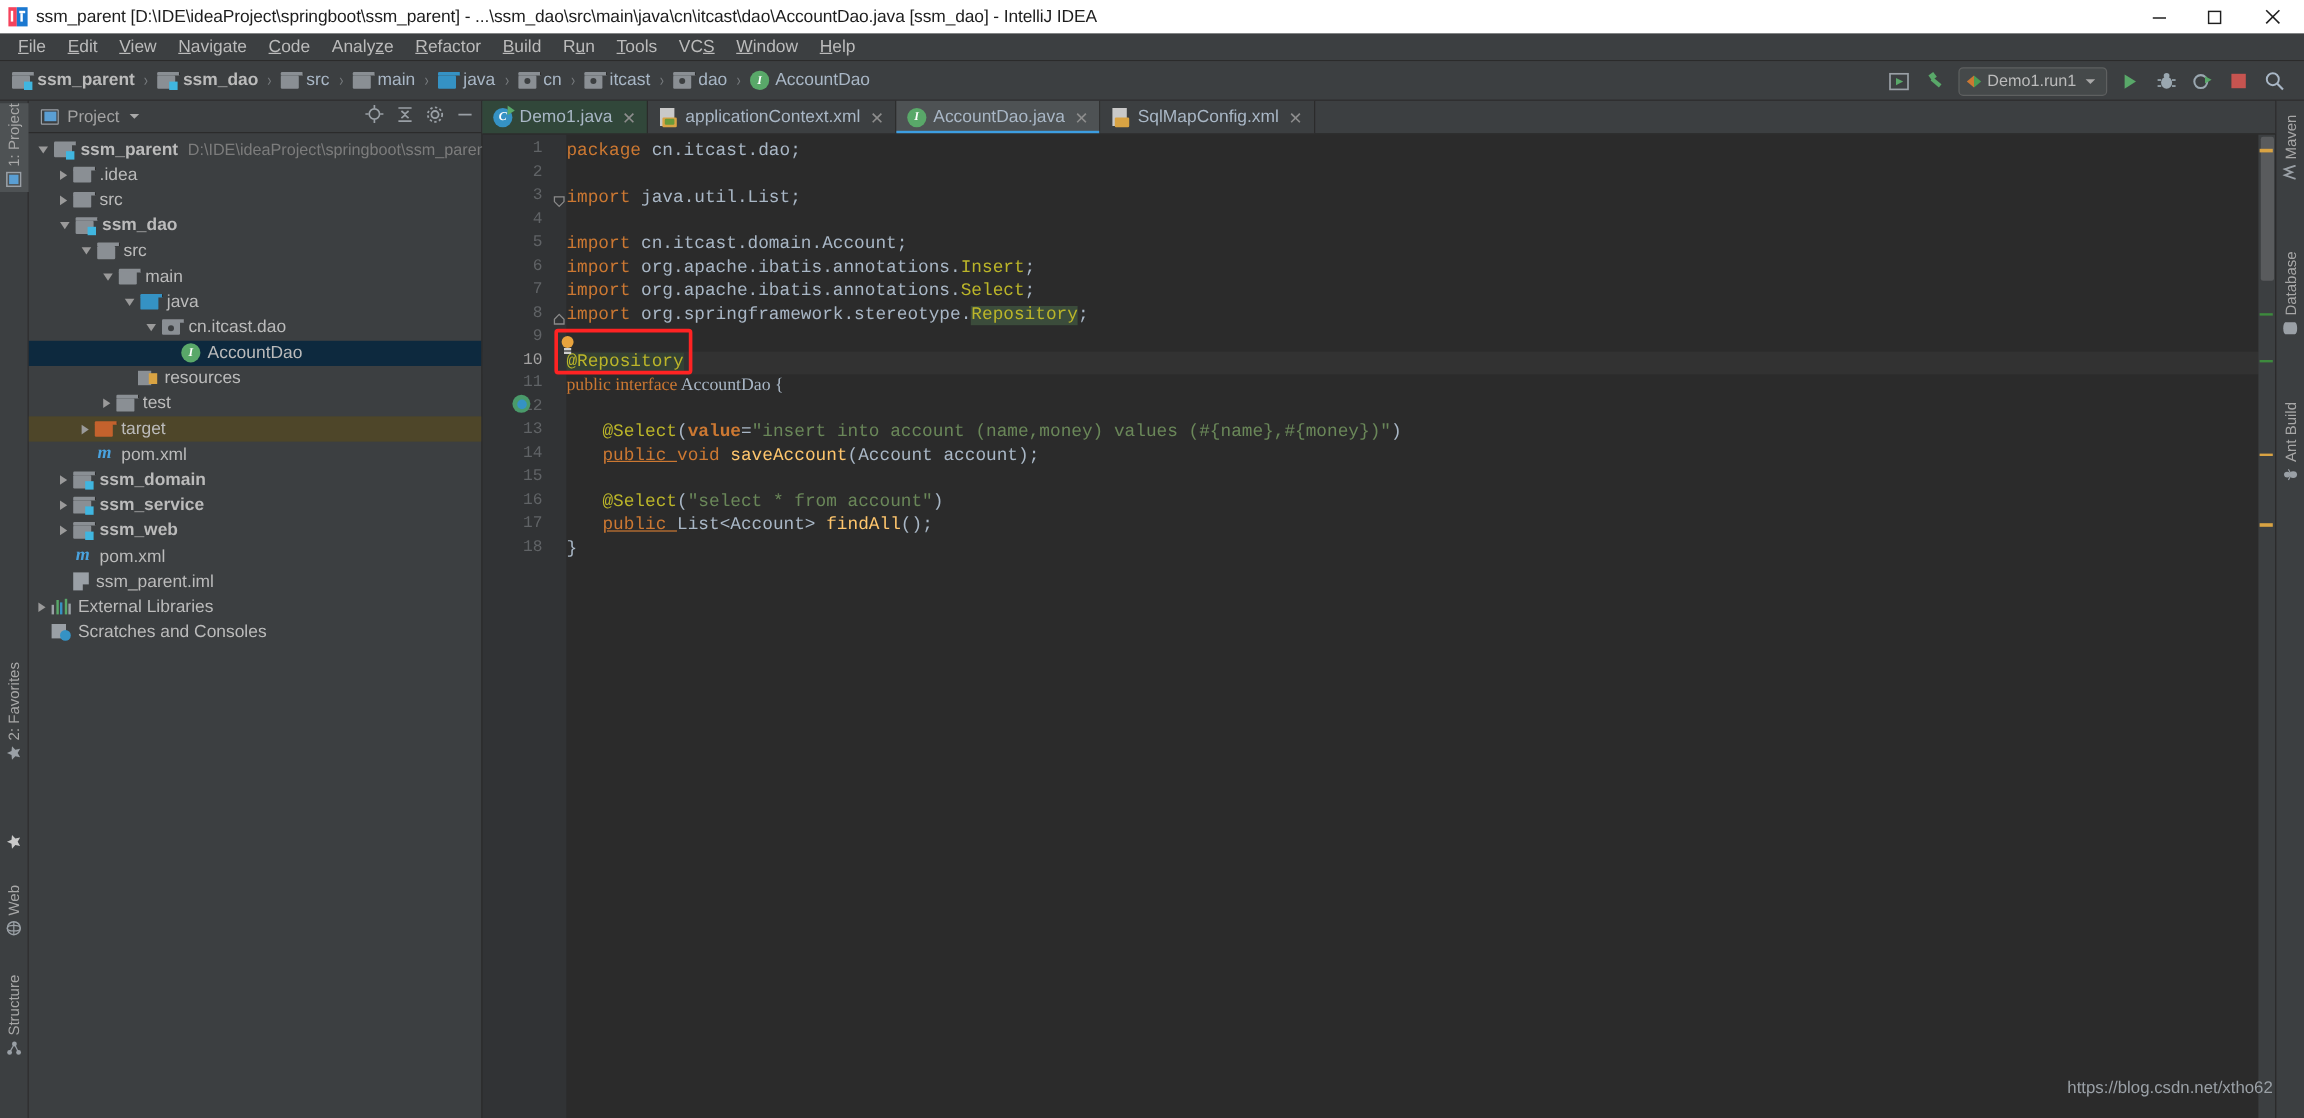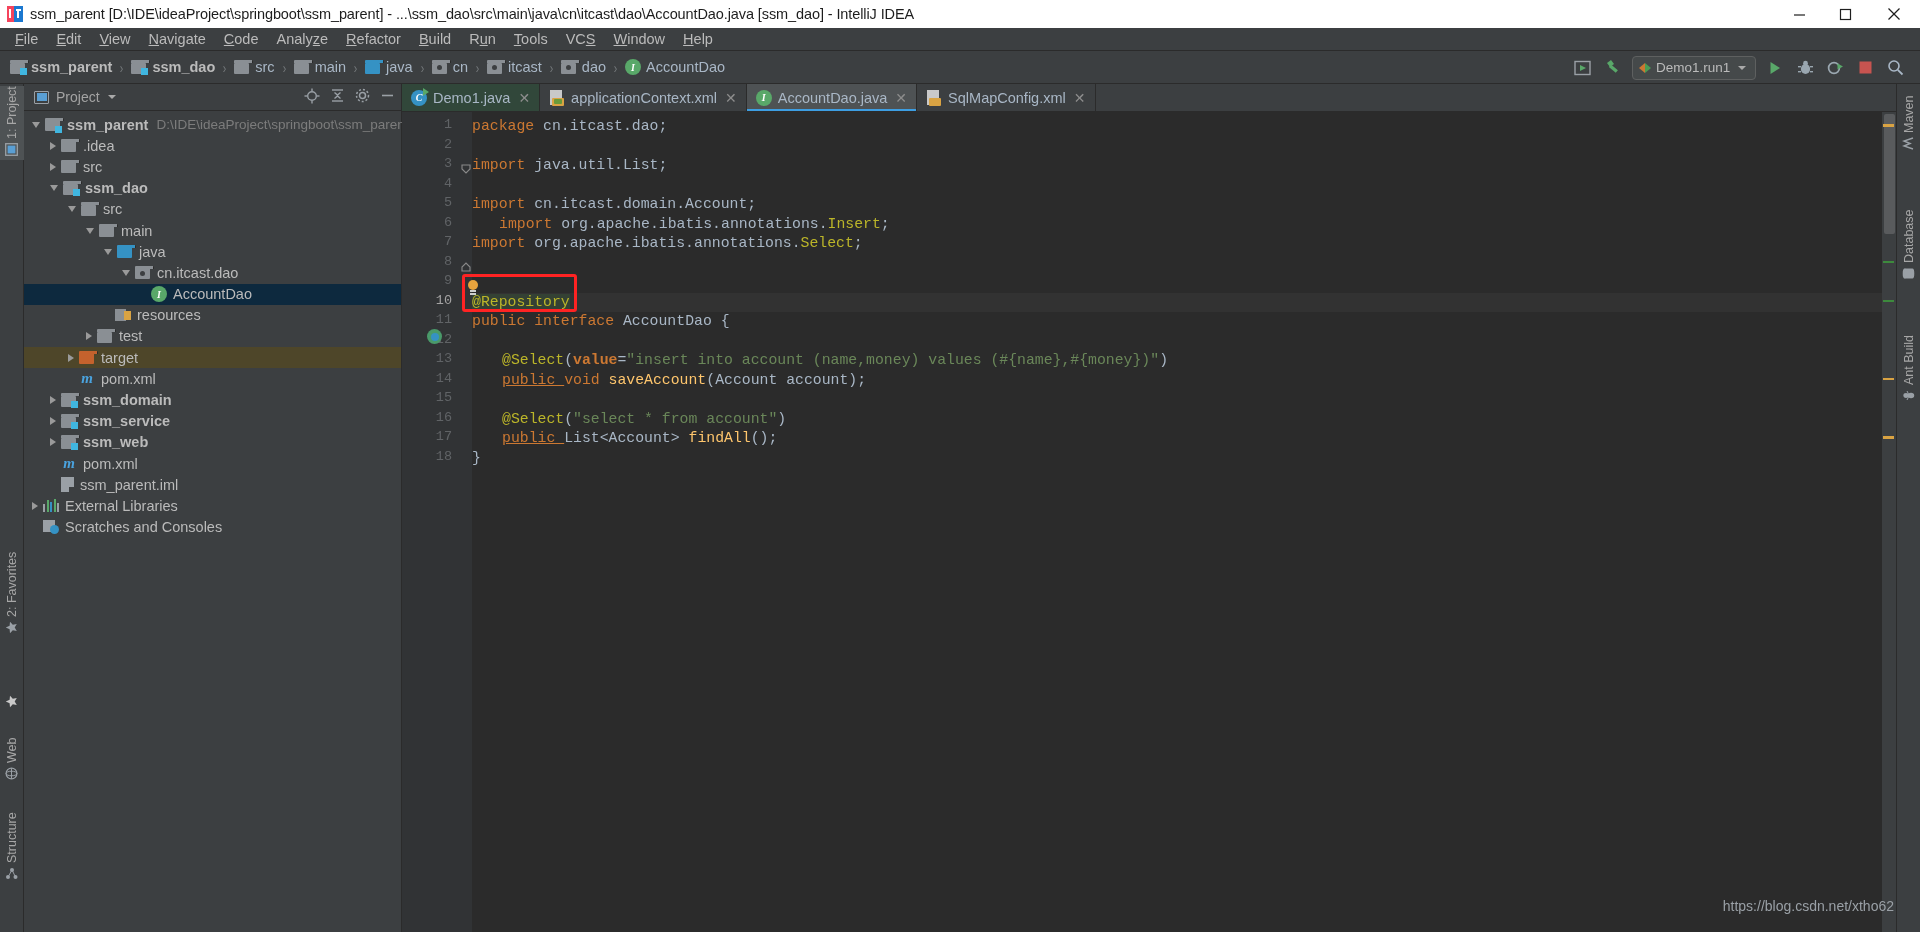--- a/index.html
+++ b/index.html
@@ -754,25 +754,26 @@
           <div class="foldmark" style="top: 145.5px;"><svg width="10" height="10" viewBox="0 0 10 10">
               <path d="M1 9 h8 v-4 l-4 -4 l-4 4 z" fill="none" stroke="#8a8a8a" stroke-width="1.1"></path>
             </svg></div>
         </div>
       <div class="codearea" id="codearea">
           <div class="cline" style="top: 5px; left: 0px;"><span class="k">package </span><span class="pl">cn.itcast.dao</span><span class="sem">;</span></div>
           <div class="cline" style="top: 24.5px; left: 0px;"></div>
           <div class="cline" style="top: 44px; left: 0px;"><span class="k">import </span><span class="pl">java.util.List</span><span class="sem">;</span></div>
           <div class="cline" style="top: 63.5px; left: 0px;"></div>
           <div class="cline" style="top: 83px; left: 0px;"><span class="k">import </span><span class="pl">cn.itcast.domain.Account</span><span class="sem">;</span></div>
-          <div class="cline" style="top: 102.5px; left: 0px; margin-left: 27px;"><span class="k">import </span><span class="pl">org.apache.ibatis.annotations.</span><span class="an">Insert</span><span class="sem">;</span></div>
+          <div class="cline" style="top: 102.5px; left: 0px;"><span class="k">import </span><span class="pl">org.apache.ibatis.annotations.</span><span class="an">Insert</span><span class="sem">;</span></div>
           <div class="cline" style="top: 122px; left: 0px;"><span class="k">import </span><span class="pl">org.apache.ibatis.annotations.</span><span class="an">Select</span><span class="sem">;</span></div>
+          <div class="cline" style="top: 141.5px; left: 0px;"><span class="k">import </span><span class="pl">org.springframework.stereotype.</span><span class="hl2">Repository</span><span class="sem">;</span></div>
           <div class="cline" style="top: 161px; left: 0px;"></div>
           <div class="cline" style="top: 180.5px; left: 0px;"><span class="hl">@Repository</span></div>
-          <div class="cline" style="top: 200px; left: 0px;"><span class="k">public </span><span class="k">interface </span><span class="pl">AccountDao</span><span class="pl"> {</span></div>
+          <div class="cline" style="top: 200px; left: 0px; font-family: Liberation Serif, serif;"><span class="k">public </span><span class="k">interface </span><span class="pl">AccountDao</span><span class="pl"> {</span></div>
           <div class="cline" style="top: 219.5px; left: 0px;"></div>
           <div class="cline" style="top: 239px; left: 30px;"><span class="an">@Select</span><span class="pl">(</span><span class="kb">value</span><span class="pl">=</span><span class="st">"insert into account (name,money) values (#{name},#{money})"</span><span class="pl">)</span></div>
           <div class="cline" style="top: 258.5px; left: 30px;"><span class="ul-kw">public </span><span class="k">void </span><span class="mname">saveAccount</span><span class="pl">(Account account)</span><span class="sem">;</span></div>
           <div class="cline" style="top: 278px; left: 0px;"></div>
           <div class="cline" style="top: 297.5px; left: 30px;"><span class="an">@Select</span><span class="pl">(</span><span class="st">"select * from account"</span><span class="pl">)</span></div>
           <div class="cline" style="top: 317px; left: 30px; font-family: Liberation Mono, monospace;"><span class="ul-kw">public </span><span class="pl">List&lt;Account&gt; </span><span class="mname">findAll</span><span class="pl">()</span><span class="sem">;</span></div>
           <div class="cline" style="top: 336.5px; left: 0px;"><span class="pl">}</span></div>
         </div>
 
       <div class="bulb" style="left:64px; top:168px;">

